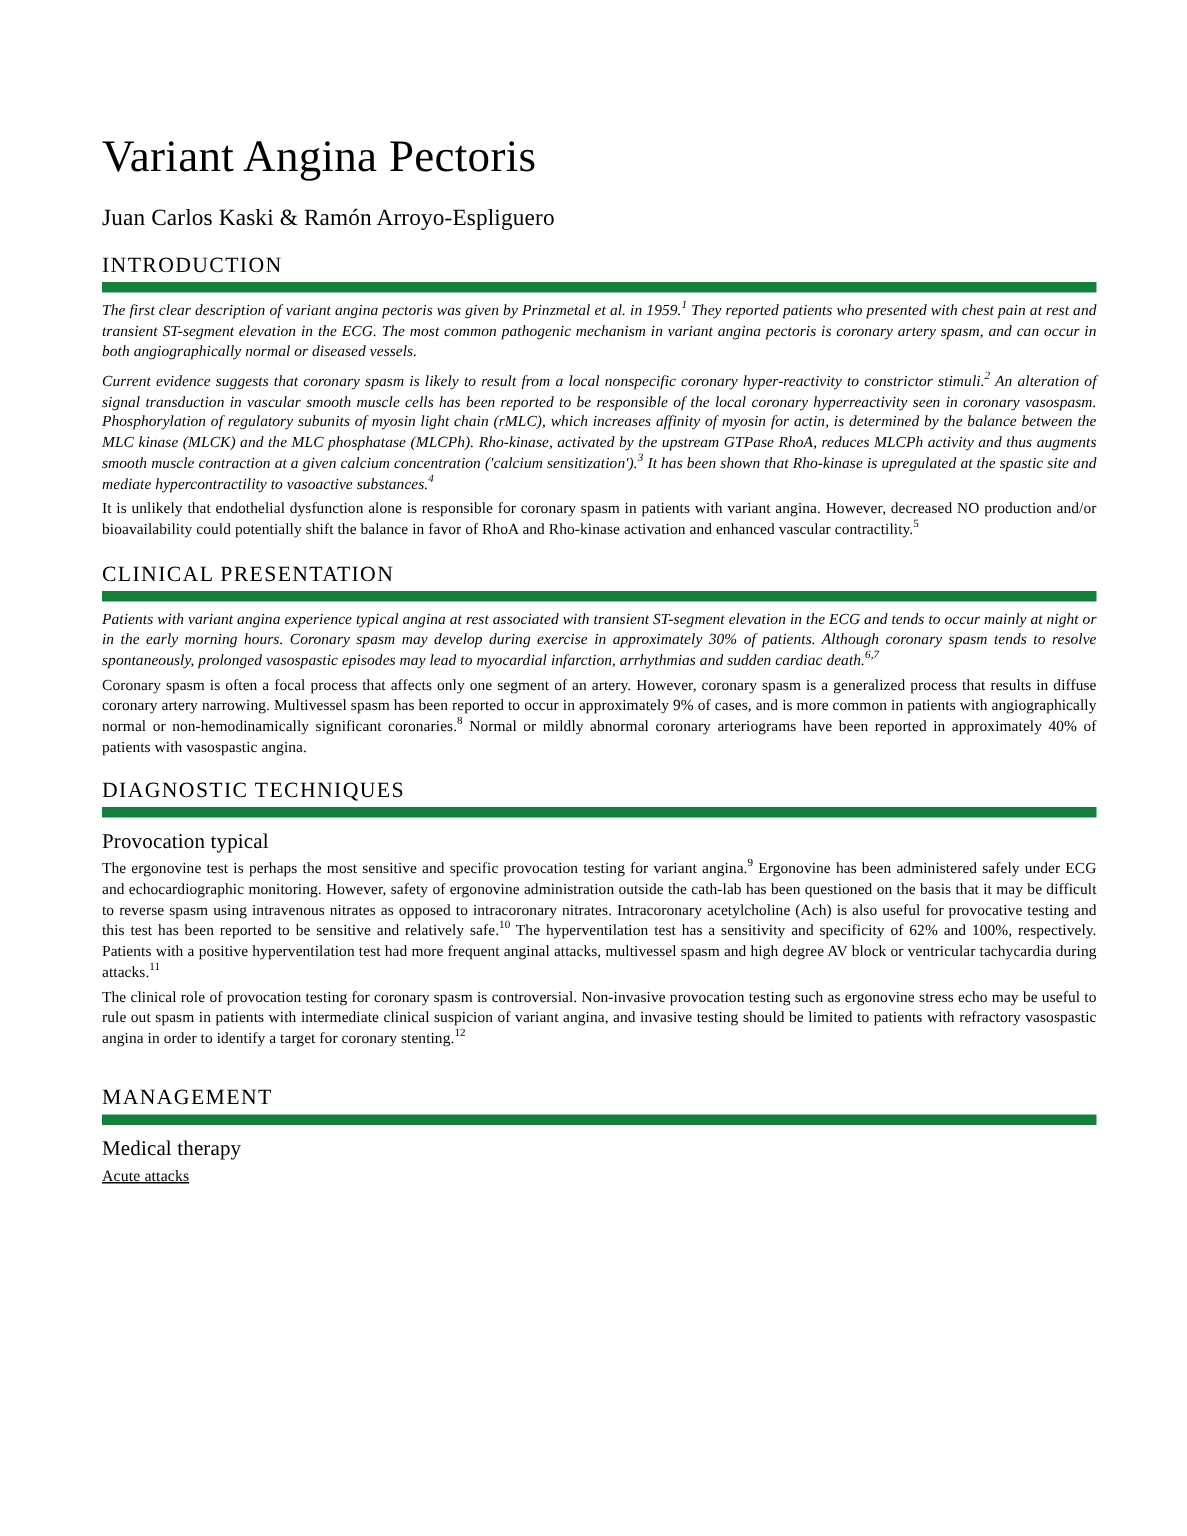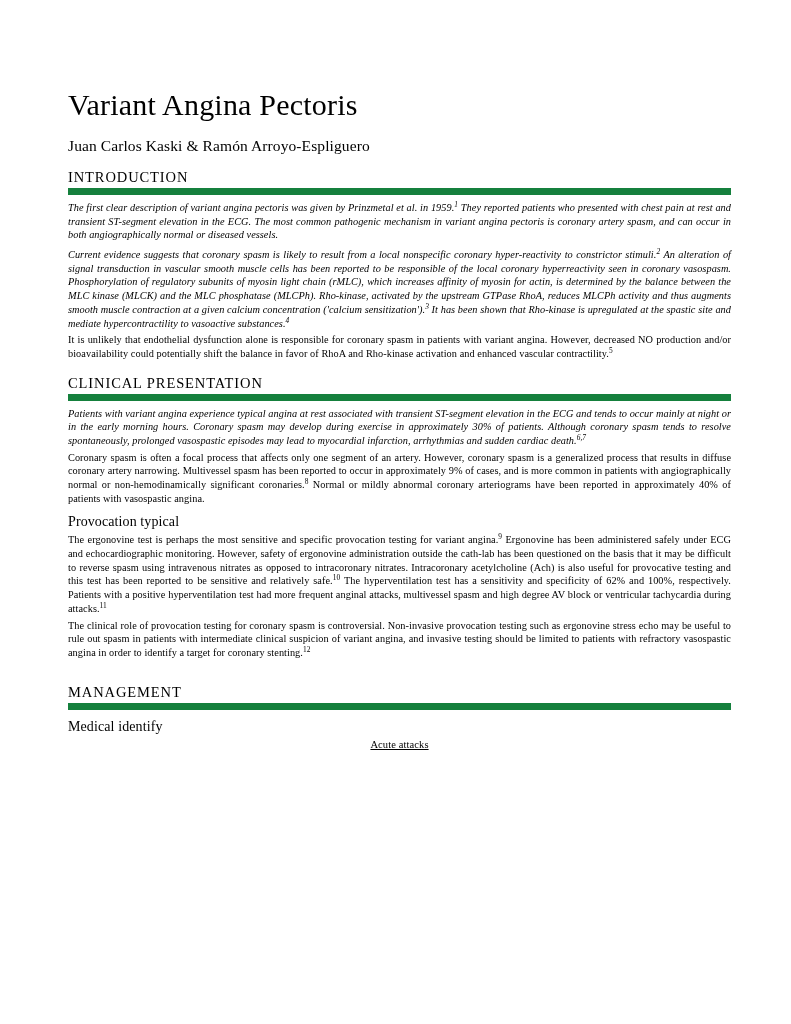--- a/index.html
+++ b/index.html
@@ -45,21 +45,20 @@
   .subsection-head {
     font-size: 14px;
     margin: 9px 0 1px 0;
     letter-spacing: 0.1px;
   }
   .subsub-head {
     font-size: 10.5px;
     margin: 4px 0 0 0;
     text-decoration: underline;
     letter-spacing: 0.1px;
-    text-align: center;
   }
   p.body {
     font-size: 10.3px;
     line-height: 1.33;
     text-align: justify;
     margin: 3px 0 0 0;
     letter-spacing: 0.05px;
   }
   p.body.first {
     margin-top: 6px;
@@ -84,23 +83,24 @@
   <div class="section-head">INTRODUCTION</div>
   <p class="body first">The first clear description of variant angina pectoris was given by Prinzmetal et al. in 1959.<sup class="ref">1</sup> They reported patients who presented with chest pain at rest and transient ST-segment elevation in the ECG. The most common pathogenic mechanism in variant angina pectoris is coronary artery spasm, and can occur in both angiographically normal or diseased vessels.</p>
 
   <p class="body first">Current evidence suggests that coronary spasm is likely to result from a local nonspecific coronary hyper-reactivity to constrictor stimuli.<sup class="ref">2</sup> An alteration of signal transduction in vascular smooth muscle cells has been reported to be responsible of the local coronary hyperreactivity seen in coronary vasospasm. Phosphorylation of regulatory subunits of myosin light chain (rMLC), which increases affinity of myosin for actin, is determined by the balance between the MLC kinase (MLCK) and the MLC phosphatase (MLCPh). Rho-kinase, activated by the upstream GTPase RhoA, reduces MLCPh activity and thus augments smooth muscle contraction at a given calcium concentration ('calcium sensitization').<sup class="ref">3</sup> It has been shown that Rho-kinase is upregulated at the spastic site and mediate hypercontractility to vasoactive substances.<sup class="ref">4</sup></p>
   <p class="body">It is unlikely that endothelial dysfunction alone is responsible for coronary spasm in patients with variant angina. However, decreased NO production and/or bioavailability could potentially shift the balance in favor of RhoA and Rho-kinase activation and enhanced vascular contractility.<sup class="ref">5</sup></p>
 
   <div class="section-head">CLINICAL PRESENTATION</div>
   <p class="body first">Patients with variant angina experience typical angina at rest associated with transient ST-segment elevation in the ECG and tends to occur mainly at night or in the early morning hours. Coronary spasm may develop during exercise in approximately 30% of patients. Although coronary spasm tends to resolve spontaneously, prolonged vasospastic episodes may lead to myocardial infarction, arrhythmias and sudden cardiac death.<sup class="ref">6,7</sup></p>
   <p class="body">Coronary spasm is often a focal process that affects only one segment of an artery. However, coronary spasm is a generalized process that results in diffuse coronary artery narrowing. Multivessel spasm has been reported to occur in approximately 9% of cases, and is more common in patients with angiographically normal or non-hemodinamically significant coronaries.<sup class="ref">8</sup> Normal or mildly abnormal coronary arteriograms have been reported in approximately 40% of patients with vasospastic angina.</p>
 
+  <div class="section-head">DIAGNOSTIC TECHNIQUES</div>
   <div class="subsection-head">Provocation typical</div>
   <p class="body">The ergonovine test is perhaps the most sensitive and specific provocation testing for variant angina.<sup class="ref">9</sup> Ergonovine has been administered safely under ECG and echocardiographic monitoring. However, safety of ergonovine administration outside the cath-lab has been questioned on the basis that it may be difficult to reverse spasm using intravenous nitrates as opposed to intracoronary nitrates. Intracoronary acetylcholine (Ach) is also useful for provocative testing and this test has been reported to be sensitive and relatively safe.<sup class="ref">10</sup> The hyperventilation test has a sensitivity and specificity of 62% and 100%, respectively. Patients with a positive hyperventilation test had more frequent anginal attacks, multivessel spasm and high degree AV block or ventricular tachycardia during attacks.<sup class="ref">11</sup></p>
   <p class="body">The clinical role of provocation testing for coronary spasm is controversial. Non-invasive provocation testing such as ergonovine stress echo may be useful to rule out spasm in patients with intermediate clinical suspicion of variant angina, and invasive testing should be limited to patients with refractory vasospastic angina in order to identify a target for coronary stenting.<sup class="ref">12</sup></p>
 
   <div class="spacer-md"></div>
 
   <div class="section-head">MANAGEMENT</div>
-  <div class="subsection-head">Medical identify</div>
+  <div class="subsection-head">Medical therapy</div>
   <div class="subsub-head">Acute attacks</div>
 
 </div>
 
 </body></html>

